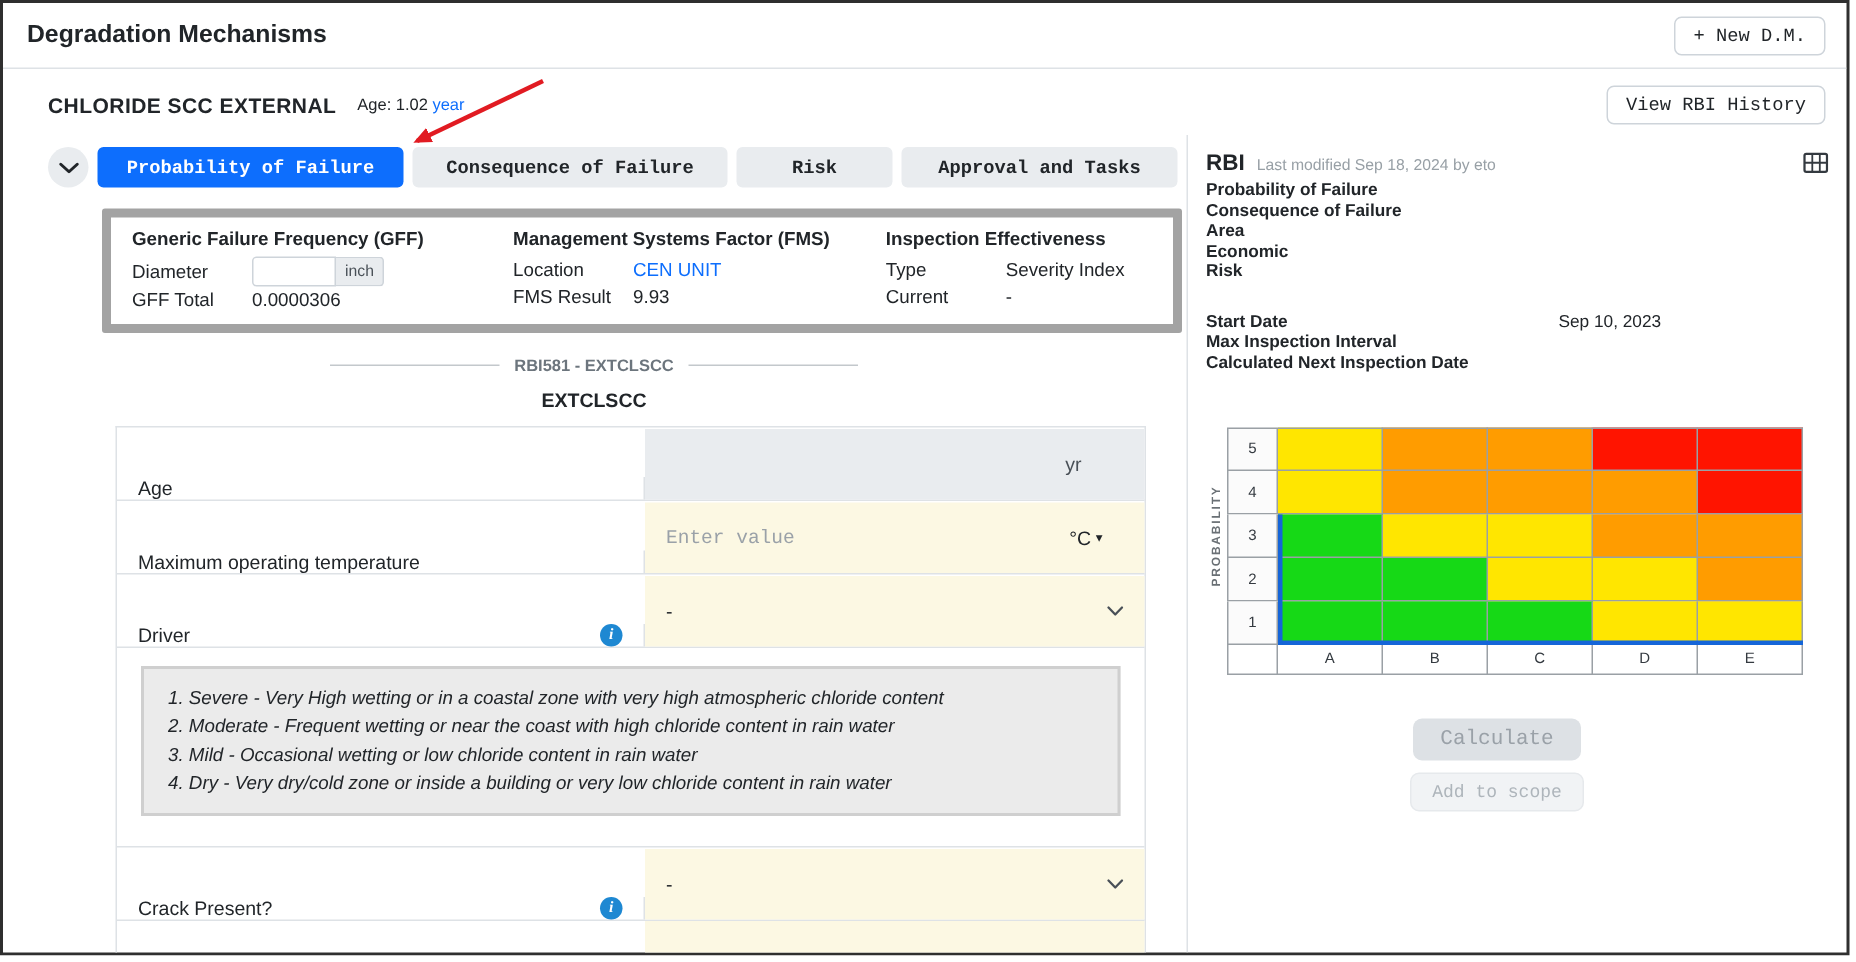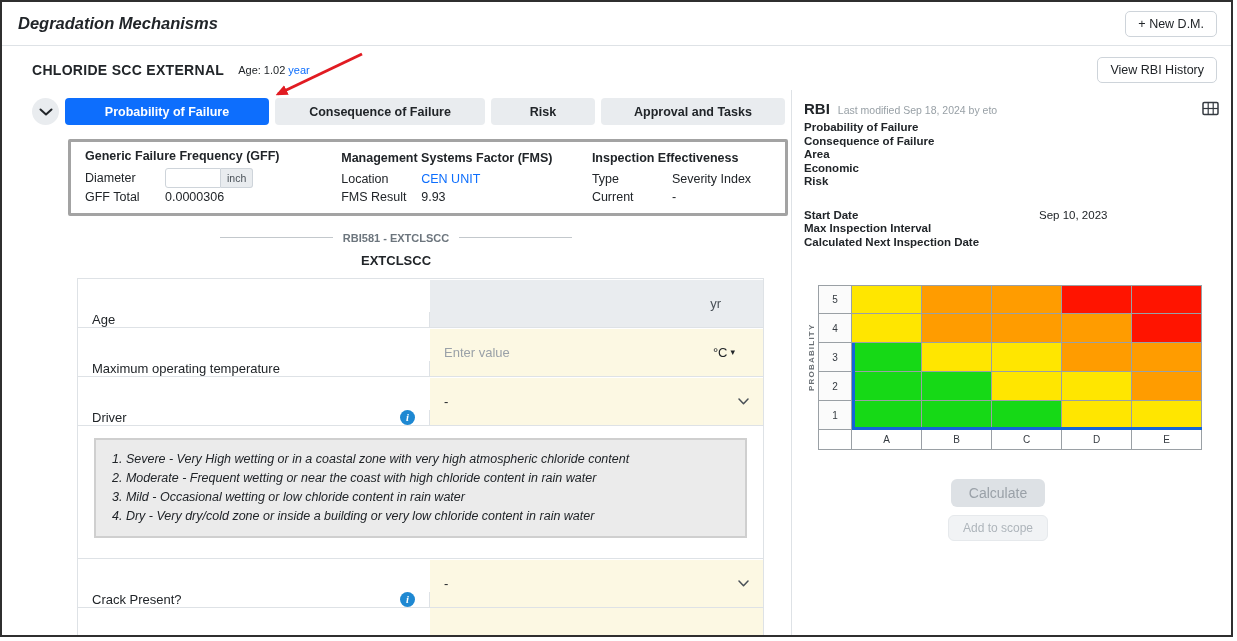--- a/index.html
+++ b/index.html
@@ -1,26 +1,26 @@
 <!DOCTYPE html>
 <html><head>
 <meta charset="utf-8">
 <style>
   * { box-sizing: border-box; }
   html,body { margin:0; padding:0; background:#fff; }
   body { font-family:"Liberation Sans", sans-serif; color:#212529; }
-  button, input { font-family:Liberation Sans, sans-serif; }
+  button, input { font-family:Liberation Mono, monospace; }
 
   .frame { position:relative; width:1233px; height:637px; border:2px solid #2f2f2f;
            background:#fff; overflow:hidden; font-size:13px; }
 
   
   .topbar { position:absolute; top:0; left:0; right:0; height:44px; display:flex;
             align-items:center; padding:0 14px 0 16px; border-bottom:1px solid #dee2e6; }
-  .page-title { font-size:16.5px; font-weight:700;font-style:italic; }
+  .page-title { font-size:16.5px; font-weight:700; }
   .btn-outline { margin-left:auto; background:#fff; border:1px solid #ced4da; border-radius:5px;
                  padding:5px 12px; font-size:12.5px; color:#212529; cursor:pointer; }
 
   
   .mech-row { position:absolute; top:44px; left:0; right:0; height:44px; display:flex;
               align-items:center; padding:4px 14px 0 30px; }
   .mech-name { font-size:14px; font-weight:700; letter-spacing:.3px; }
   .age-group { margin-left:14px; font-size:11px; display:flex; gap:3px; align-items:baseline;text-align:right; }
   .age-unit { color:#0d6efd; cursor:pointer; }
 
@@ -32,22 +32,22 @@
   
   .tabs-row { display:flex; gap:6px; align-items:center; }
   .collapse-btn { width:27px; height:27px; border-radius:50%; background:#e9ecef; border:none;
                   display:flex; align-items:center; justify-content:center; cursor:pointer; }
   .tab { height:27px; border:none; border-radius:4px; background:#e9ecef; color:#212529;
          font-size:12.5px; font-weight:600; cursor:pointer; }
   .tab.active { background:#0d6efd; color:#fff; font-weight:700; }
   .tab-pof { width:204px; } .tab-cof { width:210px; } .tab-risk { width:104px; } .tab-apt { width:184px; }
 
   
-  .summary-panel { margin:14px 0 0 36px; width:720px; border:3px solid #a3a3a3; border-radius:2px;
-                   display:flex; padding:7px 0 7px 14px;align-items:flex-end; }
+  .summary-panel { margin:14px 0 0 36px; width:720px; border:6px solid #a3a3a3; border-radius:2px;
+                   display:flex; padding:7px 0 7px 14px; }
   .sum-col { margin-right:26px; }
   .col-gff { width:248px; } .col-fms { width:242px; } .col-insp { width:180px; }
   .sum-title { font-size:12.5px; font-weight:700; line-height:15px; margin-bottom:4px; }
   .sum-row { font-size:12.5px; line-height:18px; display:flex; align-items:center; }
   .sum-label { width:80px; flex:0 0 80px; }
   .sum-link { color:#0d6efd; cursor:pointer; }
   .inp-group { display:inline-flex; height:20px; }
   .inp { width:56px; border:1px solid #ced4da; border-radius:3px 0 0 3px; padding:0 4px; font-size:12px; }
   .addon { background:#e9ecef; border:1px solid #ced4da; border-left:none; border-radius:0 3px 3px 0;
            font-size:10.5px; padding:0 6px; display:flex; align-items:center; color:#495057; }

